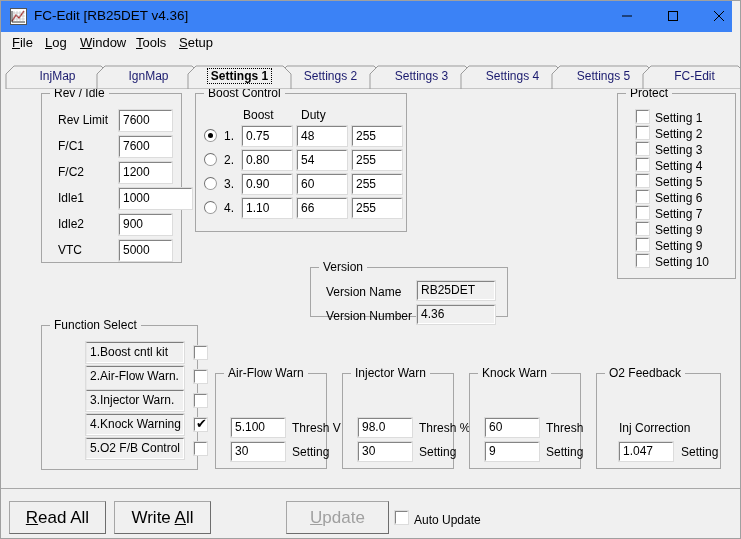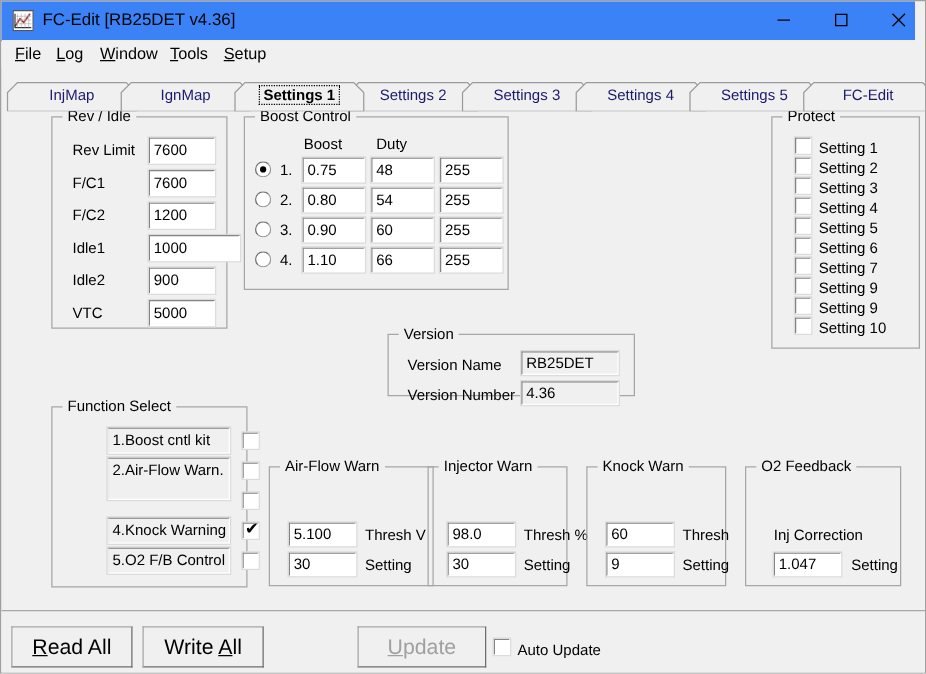--- a/index.html
+++ b/index.html
@@ -437,30 +437,31 @@
       <div class="field gray" style="left:106px; top:13px; width:78px; height:19px;">RB25DET</div>
       <div class="field gray" style="left:106px; top:37px; width:78px; height:19px;">4.36</div>
     </div>
 
     <div class="group" id="grp-func" style="left:20px; top:246px; width:157px; height:145px;">
       <span class="gtitle">Function Select</span>
     <div class="fsbtn" style="left:44px; top:16px; width:98px; height:21px;">1.Boost cntl kit</div>
         <div class="cbox" style="left:152px; top:20px;"></div>
         <div class="fsbtn" style="left:44px; top:40px; width:98px; height:34px;">2.Air-Flow Warn.</div>
         <div class="cbox" style="left:152px; top:44px;"></div>
+        <div class="fsbtn" style="left:44px; top:64px; width:98px; height:21px;">3.Injector Warn.</div>
         <div class="cbox" style="left:152px; top:68px;"></div>
         <div class="fsbtn" style="left:44px; top:88px; width:98px; height:21px;">4.Knock Warning</div>
         <div class="cbox" style="left:152px; top:92px;">
           <span class="tick">✔</span>
         </div>
         <div class="fsbtn" style="left:44px; top:112px; width:98px; height:21px;">5.O2 F/B Control</div>
         <div class="cbox" style="left:152px; top:116px;"></div>
       </div>
 
-    <div class="group" id="grp-af" style="left:194px; top:294px; width:132px; height:96px;">
+    <div class="group" id="grp-af" style="left:194px; top:294px; width:112px; height:96px;">
       <span class="gtitle">Air-Flow Warn</span>
       <div class="field" style="left:15px; top:44px; width:54px; height:19px;">5.100</div>
       <span class="lbl" style="left:76px; top:47px;">Thresh V</span>
       <div class="field" style="left:15px; top:68px; width:54px; height:19px;">30</div>
       <span class="lbl" style="left:76px; top:71px;">Setting</span>
     </div>
 
     <div class="group" id="grp-inj" style="left:321px; top:294px; width:112px; height:96px;">
       <span class="gtitle">Injector Warn</span>
       <div class="field" style="left:15px; top:44px; width:54px; height:19px;">98.0</div>

